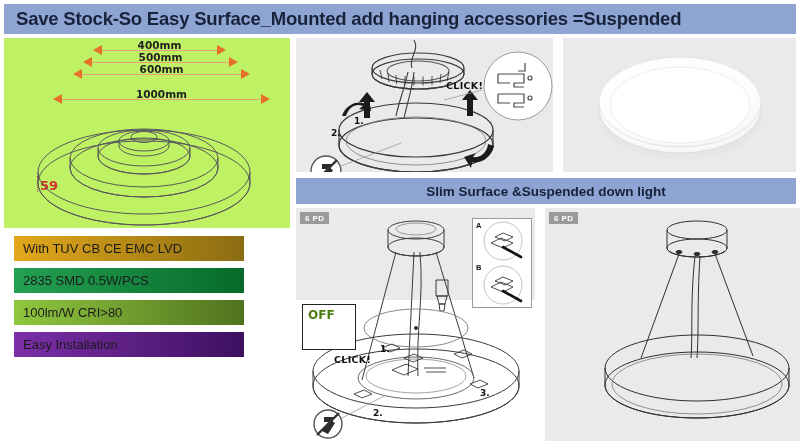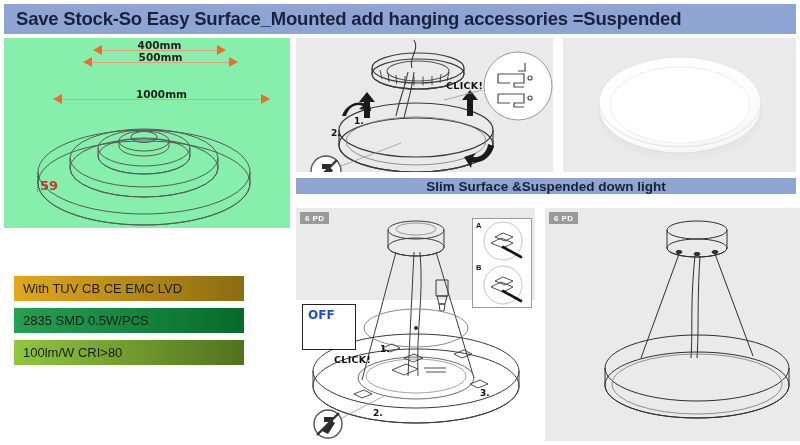--- a/index.html
+++ b/index.html
@@ -12,54 +12,54 @@
   #title-bar .txt{font-size:18.5px;font-weight:bold;color:#18233b;
     letter-spacing:-0.2px;padding-left:12px;white-space:nowrap;}
 
   
   .panel{position:absolute;background:#eaeaea;overflow:hidden;}
   .panel.white{background:#fff;}
   .badge{position:absolute;background:#9a9a9a;color:#fff;font-size:8px;
     font-weight:bold;padding:1.5px 5px;letter-spacing:.4px;}
 
   
-  #left-drawing{position:absolute;left:4px;top:38px;width:286px;height:190px;background:#86efac;}
+  #left-drawing{position:absolute;left:4px;top:38px;width:286px;height:190px;background:#bef264;}
   #dim-stack{position:absolute;left:48px;top:4px;width:215px;height:66px;}
   .dimrow{position:absolute;height:12px;}
   .dimrow .line{position:absolute;left:0;right:0;top:6px;height:1px;background:#e8a07a;}
   .dimrow .ah{position:absolute;top:1px;width:0;height:0;
      border-top:5px solid transparent;border-bottom:5px solid transparent;}
   .dimrow .ah.l{left:-1px;border-right:9px solid #e8712a;}
   .dimrow .ah.r{right:-1px;border-left:9px solid #e8712a;}
   .dimrow .lab{position:absolute;left:0;right:0;top:-5px;text-align:center;
      font-size:10.5px;font-weight:bold;color:#231f20;
      font-family:"DejaVu Sans",sans-serif;}
   #h-mark{position:absolute;left:36px;top:140px;font-size:13px;color:#d0342c;
      font-weight:bold;font-family:"DejaVu Sans",sans-serif;}
   #h-tick{position:absolute;left:33px;top:138px;width:1px;height:16px;
      border-left:1px dotted #d0342c;}
 
   
-  #features{position:absolute;left:14px;top:236px;width:230px;margin-top:40px;}
+  #features{position:absolute;left:14px;top:236px;width:230px;}
   .fbar{height:25px;margin-bottom:7px;display:flex;align-items:center;
     padding-left:9px;font-size:13px;color:#1b1b1b;box-sizing:border-box;
     white-space:nowrap;overflow:hidden;}
 
   
-  #mid-banner{position:absolute;left:296px;top:178px;width:500px;height:16px;
+  #mid-banner{position:absolute;left:296px;top:178px;width:500px;height:26px;
     background:#8ea4d2;display:flex;align-items:center;justify-content:center;}
   #mid-banner .txt{font-size:13.5px;font-weight:bold;color:#15203a;}
 
   
   .stepnum{position:absolute;font-size:9px;font-weight:bold;color:#111;
     font-family:"DejaVu Sans",sans-serif;}
   .clicklab{position:absolute;font-size:9.5px;font-weight:bold;color:#111;
     letter-spacing:.3px;font-family:"DejaVu Sans",sans-serif;}
   .offbox{position:absolute;border:1.6px solid #222;background:#fff;}
-  .offbox .off{position:absolute;left:5px;top:3px;font-size:12px;font-weight:bold;color:#1d4ed8;
+  .offbox .off{position:absolute;left:5px;top:3px;font-size:12px;font-weight:bold;color:#4d7c0f;
     font-family:"DejaVu Sans",sans-serif;}
   .abbox{position:absolute;border:1.4px solid #9b9b9b;background:#fff;}
   .ablab{position:absolute;font-size:7.5px;font-weight:bold;color:#111;}
   svg{display:block;}
 </style>
 </head>
 <body>
 
 <div id="title-bar">
   <span class="txt">Save Stock-So Easy Surface_Mounted add hanging accessories =Suspended</span>
@@ -72,20 +72,26 @@
       <div class="line"></div>
       <div class="ah l"></div>
       <div class="ah r"></div>
       <div class="lab">400mm</div>
     </div>
     <div class="dimrow" style="left:32px;top:14px;right:30px;">
       <div class="line"></div>
       <div class="ah l"></div>
       <div class="ah r"></div>
       <div class="lab">500mm</div>
+    </div>
+    <div class="dimrow" style="left:22px;top:26px;right:18px;">
+      <div class="line"></div>
+      <div class="ah l"></div>
+      <div class="ah r"></div>
+      <div class="lab">600mm</div>
     </div>
     <div class="dimrow" style="left:2px;top:51px;right:-2px;">
       <div class="line"></div>
       <div class="ah l"></div>
       <div class="ah r"></div>
       <div class="lab">1000mm</div>
     </div>
   </div>
 
   <div id="h-tick"></div>
@@ -111,20 +117,23 @@
 
 <div id="features">
   <div class="fbar" style="background:linear-gradient(to right,#e3a81b,#8a6c12);">
     <span>With TUV CB CE EMC LVD</span>
   </div>
   <div class="fbar" style="background:linear-gradient(to right,#24a152,#076a2a);">
     <span>2835 SMD 0.5W/PCS</span>
   </div>
   <div class="fbar" style="background:linear-gradient(to right,#8fc73e,#50721f);">
     <span>100lm/W CRI&gt;80</span>
+  </div>
+  <div class="fbar" style="background:linear-gradient(to right,#7c2fa8,#3d1060);">
+    <span>Easy Installation</span>
   </div>
 </div>
 
 <div class="panel" id="top-mid" style="left:296px;top:38px;width:257px;height:134px;">
 
   <svg width="257" height="134" viewBox="0 0 257 134">
     <g fill="none" stroke="#3a3a3a" stroke-width="1.1">
 
       <path d="M118 2 C124 12 112 20 116 30"></path>
       <path d="M112 34 C108 52 104 60 100 78"></path>

